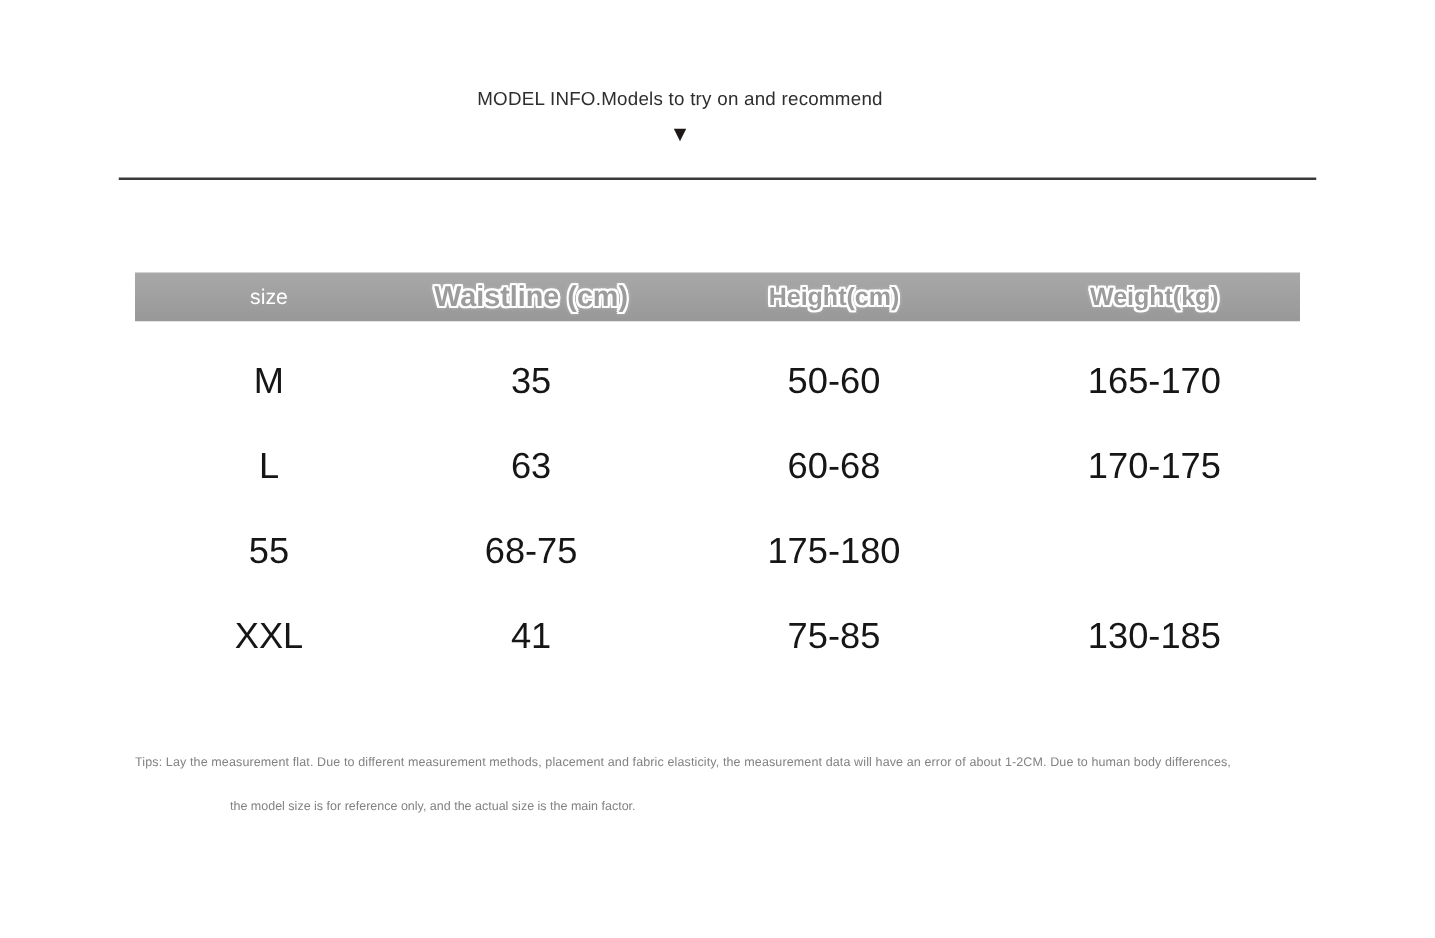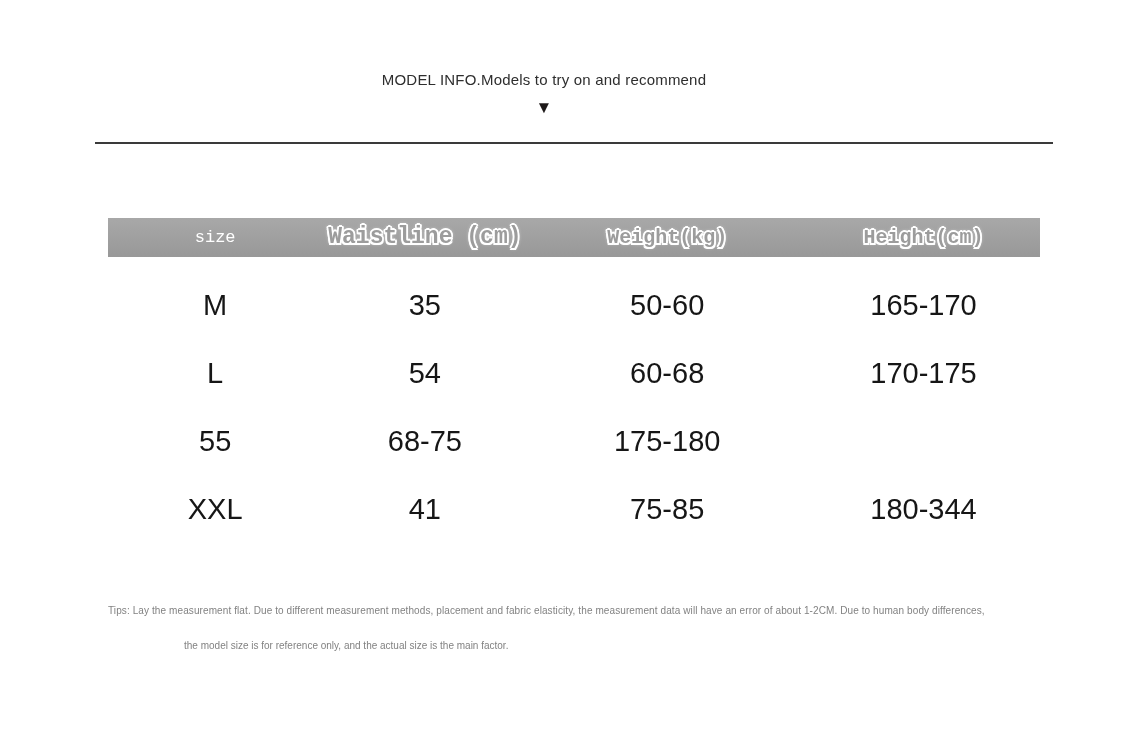--- a/index.html
+++ b/index.html
@@ -45,21 +45,21 @@
     left: 108px;
     width: 932px;
   }
   .thead {
     display: grid;
     grid-template-columns: 23% 22% 30% 25%;
     height: 39px;
     align-items: center;
     background: linear-gradient(#a8a8a8, #989898);
   }
-  .th { text-align: center; color: #ffffff; line-height: 1; font-family: Liberation Mono, monospace; }
+  .th { text-align: center; color: #ffffff; line-height: 1; }
   .th-size { font-size: 17px; font-weight: 400; }
   .th-outline {
     font-weight: 700;
     color: #9c9c9c;
     text-shadow:
       -1.5px -1.5px 0 #fff,  1.5px -1.5px 0 #fff,
       -1.5px  1.5px 0 #fff,  1.5px  1.5px 0 #fff,
       -1.7px  0     0 #fff,  1.7px  0     0 #fff,
        0     -1.7px 0 #fff,  0      1.7px 0 #fff,
        0 0 4px rgba(255,255,255,0.95);
@@ -100,51 +100,51 @@
 
   <div class="arrow">▼</div>
 
   <div class="rule"></div>
 
   <div class="size-table">
 
     <div class="thead">
       <div class="th th-size">size</div>
       <div class="th th-outline th-waistline">Waistline (cm)</div>
+      <div class="th th-outline th-height">Height(cm)</div>
       <div class="th th-outline th-weight">Weight(kg)</div>
-      <div class="th th-outline th-height">Height(cm)</div>
     </div>
 
     <div class="tbody">
 
       <div class="tr">
         <div class="td">M</div>
         <div class="td">35</div>
         <div class="td">50-60</div>
         <div class="td">165-170</div>
       </div>
 
       <div class="tr">
         <div class="td">L</div>
-        <div class="td">54</div>
+        <div class="td">63</div>
         <div class="td">60-68</div>
         <div class="td">170-175</div>
       </div>
 
       <div class="tr">
         <div class="td">55</div>
         <div class="td">68-75</div>
         <div class="td">175-180</div>
       </div>
 
       <div class="tr">
         <div class="td">XXL</div>
         <div class="td">41</div>
         <div class="td">75-85</div>
-        <div class="td">180-344</div>
+        <div class="td">130-185</div>
       </div>
 
     </div>
   </div>
 
   <div class="tips">
     <div class="tips-line1">Tips: Lay the measurement flat. Due to different measurement methods, placement and fabric elasticity, the measurement data will have an error of about 1-2CM. Due to human body differences,</div>
     <div class="tips-line2">the model size is for reference only, and the actual size is the main factor.</div>
   </div>
 

